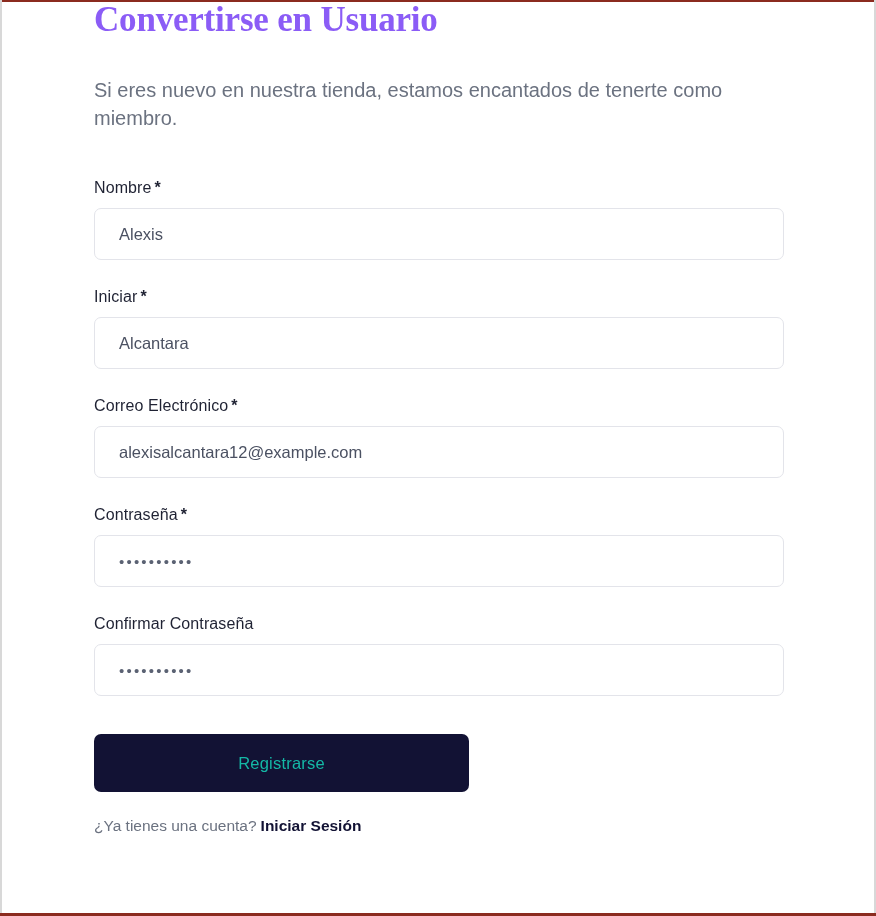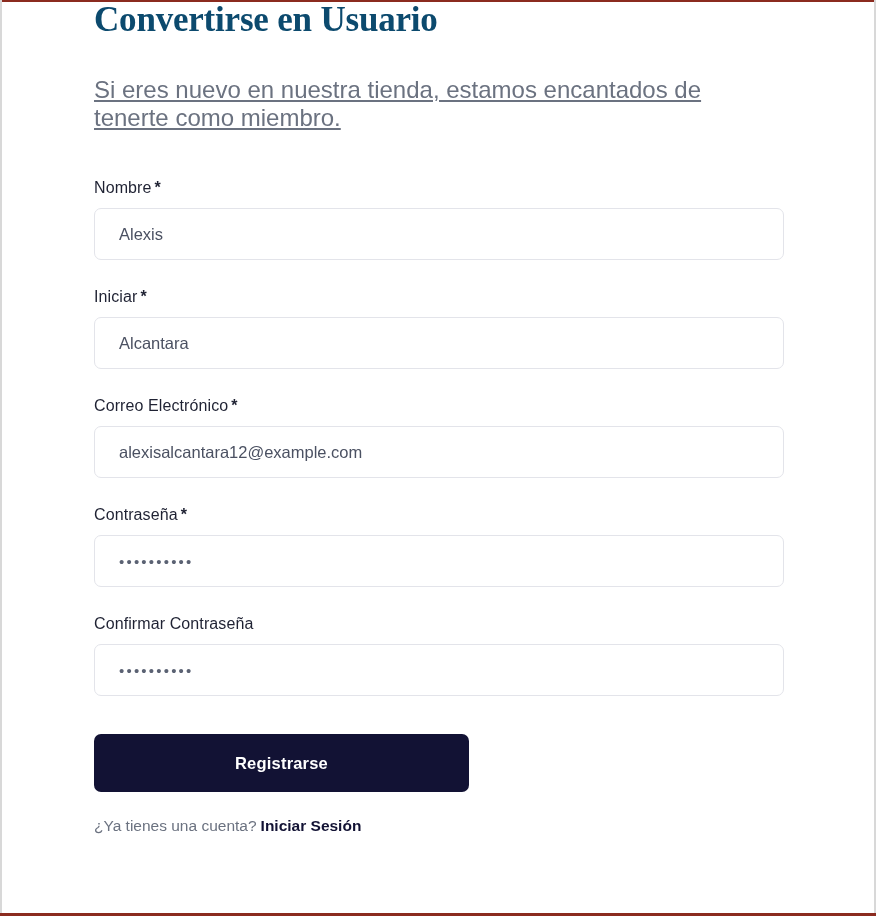--- a/index.html
+++ b/index.html
@@ -69,34 +69,33 @@
     left: 94px;
     top: 0;
     width: 690px;
   }
 
   .title {
     font-family: "Liberation Serif", serif;
     font-weight: bold;
     font-size: 35px;
     line-height: 40px;
-    color: #0c4a6e;
+    color: #8b5cf6;
     margin: 0;
     padding-top: 0px;
     letter-spacing: -0.2px;
   }
 
   .subtitle {
-    font-size: 24px;
+    font-size: 20px;
     line-height: 28px;
     color: #6b7280;
     margin: 36px 0 13px 0;
     max-width: 660px;
     font-weight: 400;
-    text-decoration: underline;
   }
 
   .form {
     margin-top: 47px;
   }
 
   .field {
     margin-bottom: 0;
   }
 
@@ -143,26 +142,26 @@
 
   .submit-row {
     margin-top: 38px;
   }
 
   .submit-btn {
     display: block;
     width: 375px;
     height: 58px;
     background: #121234;
-    color: #ffffff;
+    color: #14b8a6;
     border: none;
     border-radius: 7px;
     font-family: "Liberation Sans", sans-serif;
     font-size: 16.5px;
-    font-weight: bold;
+    font-weight: normal;
     letter-spacing: 0.2px;
     cursor: pointer;
   }
 
   .login-row {
     margin-top: 25px;
     font-size: 15.5px;
     color: #6b7280;
   }
   .login-row .link {

